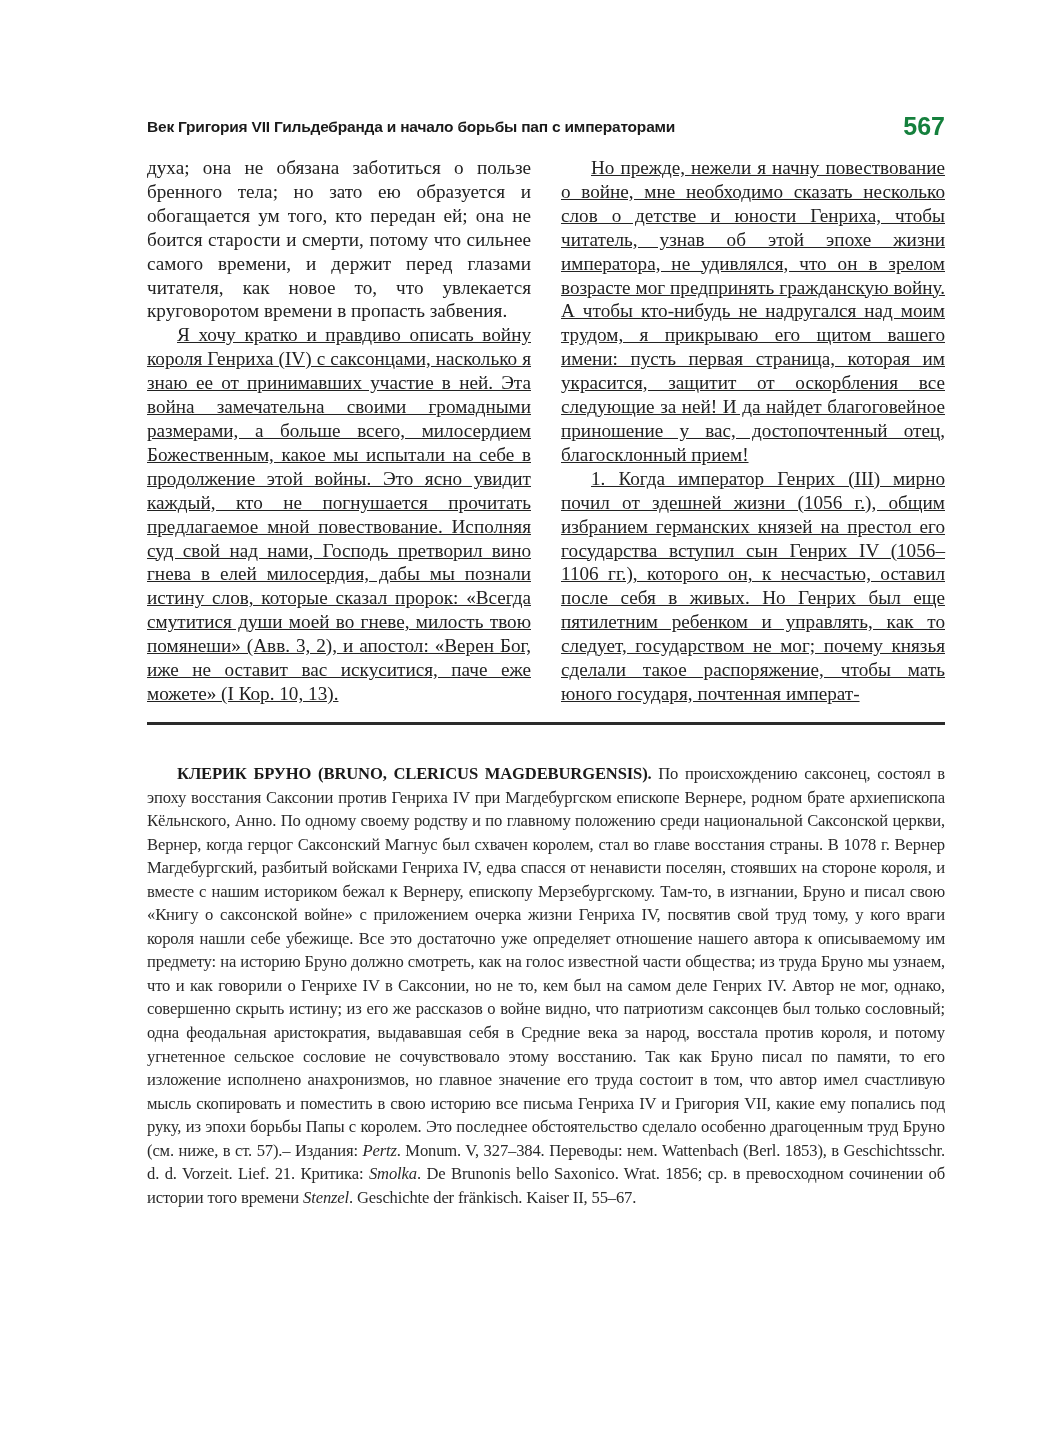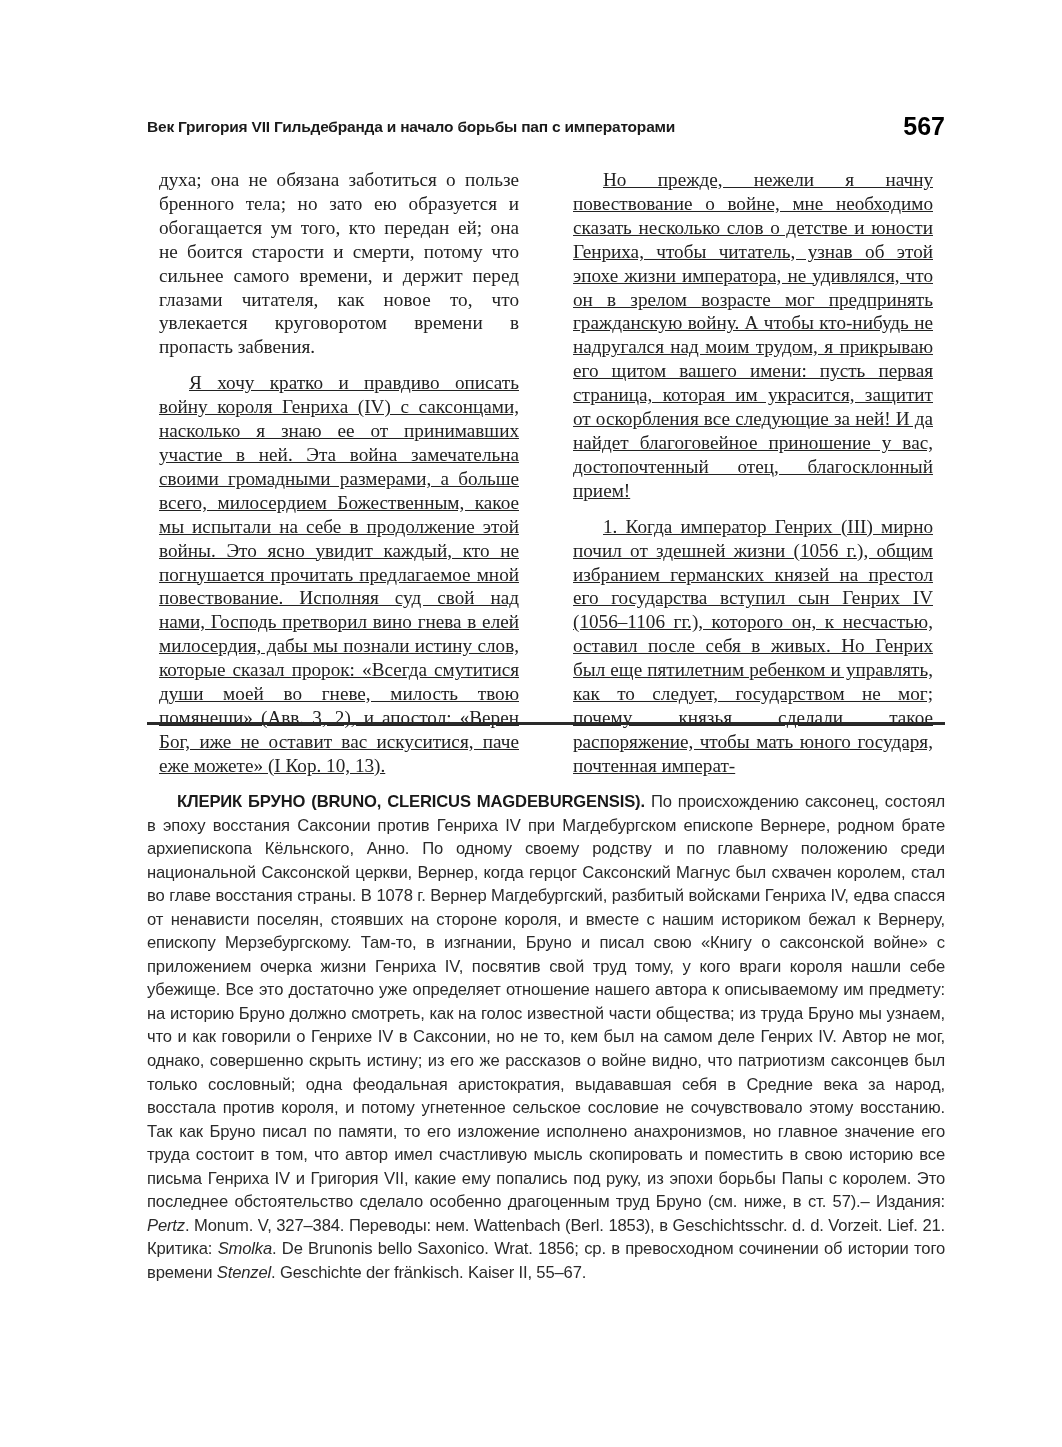--- a/index.html
+++ b/index.html
@@ -7,38 +7,38 @@
   .running-head {
     position: absolute; left: 147px; top: 112px; width: 798px; height: 36px; text-align: right;
   }
   .running-title {
     position: absolute; left: 0; top: 6px;
     font-family: "Liberation Sans", sans-serif; font-weight: bold; font-size: 15.5px;
     letter-spacing: -0.2px; color: #1a1a1a; white-space: nowrap;
   }
   .page-number {
     position: absolute; right: 0; top: 0;
-    font-family: "Liberation Sans", sans-serif; font-weight: bold; font-size: 25px; color: #000000;
+    font-family: "Liberation Sans", sans-serif; font-weight: bold; font-size: 25px; color: #15803d;
   }
   .column {
     position: absolute; top: 156px; width: 384px;
     font-family: "Liberation Serif", serif; font-size: 19.2px; line-height: 23.9px;
     text-align: justify; hyphens: manual; color: #222;
   }
   .col-left { left: 147px; }
   .col-right { left: 561px; }
-  .column p { margin: 12px; }
+  .column p { margin: 0; }
   .column p.indent { text-indent: 30px; text-decoration: underline; }
   .separator {
     position: absolute; left: 147px; top: 722px; width: 798px; height: 3px; background: #2a2a2a;
   }
   .bio {
     position: absolute; left: 147px; top: 762px; width: 798px;
-    font-family: Liberation Sans, sans-serif; font-size: 16.6px; line-height: 23.55px;
-    text-align: justify; color: #2a2a2a; letter-spacing: -0.15px; margin-top: 28px;
+    font-family: Liberation Serif, serif; font-size: 16.6px; line-height: 23.55px;
+    text-align: justify; color: #2a2a2a; letter-spacing: -0.15px;
   }
   .bio p { margin: 0; text-indent: 30px; }
   .bio .bio-heading { font-weight: bold; color: #1a1a1a; }
   .bio em { font-style: italic; }
 </style>
 </head>
 <body>
 
 <header class="running-head">
   <span class="running-title">Век Григория  VII Гильдебранда и начало борьбы пап с императорами</span>

